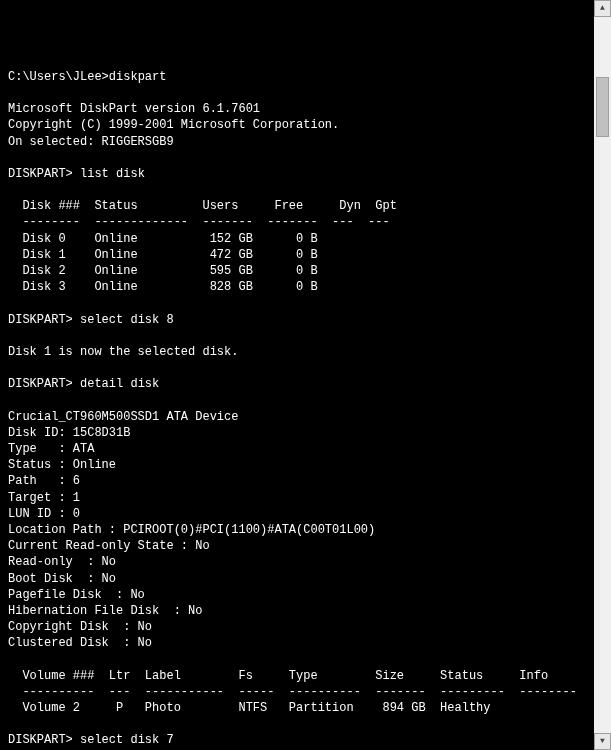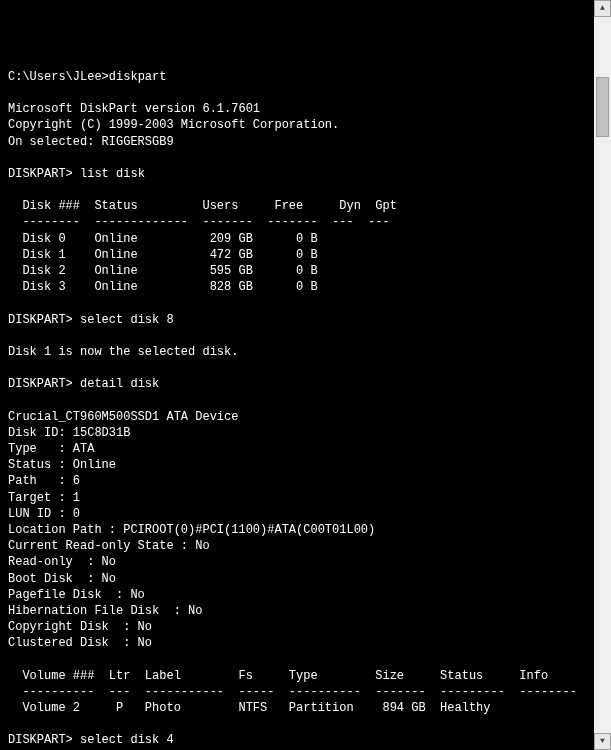--- a/index.html
+++ b/index.html
@@ -58,28 +58,28 @@
     .scroll-btn.down { bottom: 0; }
   </style>
 </head>
 <body>
 
 
 
 <div><span>C:\Users\JLee&gt;</span><span>diskpart</span>
 
 <span>Microsoft DiskPart version 6.1.7601</span>
-<span>Copyright (C) 1999-2003 Microsoft Corporation.</span>
+<span>Copyright (C) 1999-2001 Microsoft Corporation.</span>
 <span>On selected: RIGGERSGB9</span>
 
 <span>DISKPART&gt;</span> <span>list disk</span>
 
 <span>  Disk ###  Status         Users     Free     Dyn  Gpt</span>
 <span>  --------  -------------  -------  -------  ---  ---</span>
-<span>  Disk 0    Online          209 GB      0 B</span>
+<span>  Disk 0    Online          152 GB      0 B</span>
 <span>  Disk 1    Online          472 GB      0 B</span>
 <span>  Disk 2    Online          595 GB      0 B</span>
 <span>  Disk 3    Online          828 GB      0 B</span>
 
 <span>DISKPART&gt;</span> <span>select disk 8</span>
 
 <span>Disk 1 is now the selected disk.</span>
 
 <span>DISKPART&gt;</span> <span>detail disk</span>
 
@@ -96,21 +96,21 @@
 <span>Boot Disk  : No</span>
 <span>Pagefile Disk  : No</span>
 <span>Hibernation File Disk  : No</span>
 <span>Copyright Disk  : No</span>
 <span>Clustered Disk  : No</span>
 
 <span>  Volume ###  Ltr  Label        Fs     Type        Size     Status     Info</span>
 <span>  ----------  ---  -----------  -----  ----------  -------  ---------  --------</span>
 <span>  Volume 2     P   Photo        NTFS   Partition    894 GB  Healthy</span>
 
-<span>DISKPART&gt;</span> <span>select disk 4</span>
+<span>DISKPART&gt;</span> <span>select disk 7</span>
 
 
 
  
 
 
 
 
 
 

